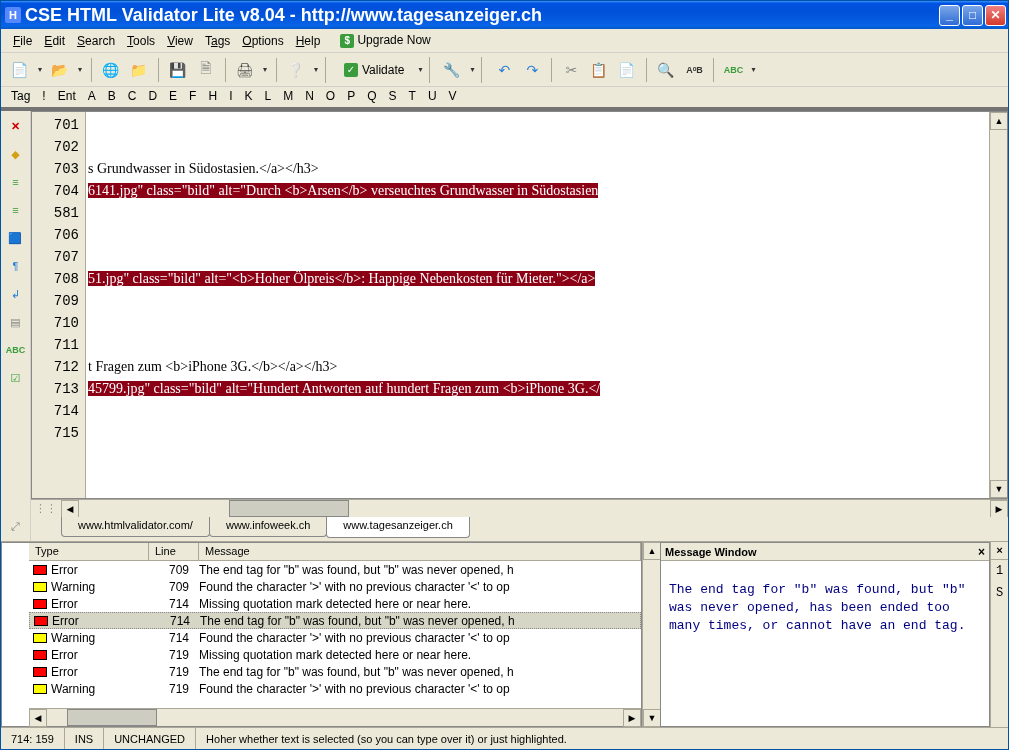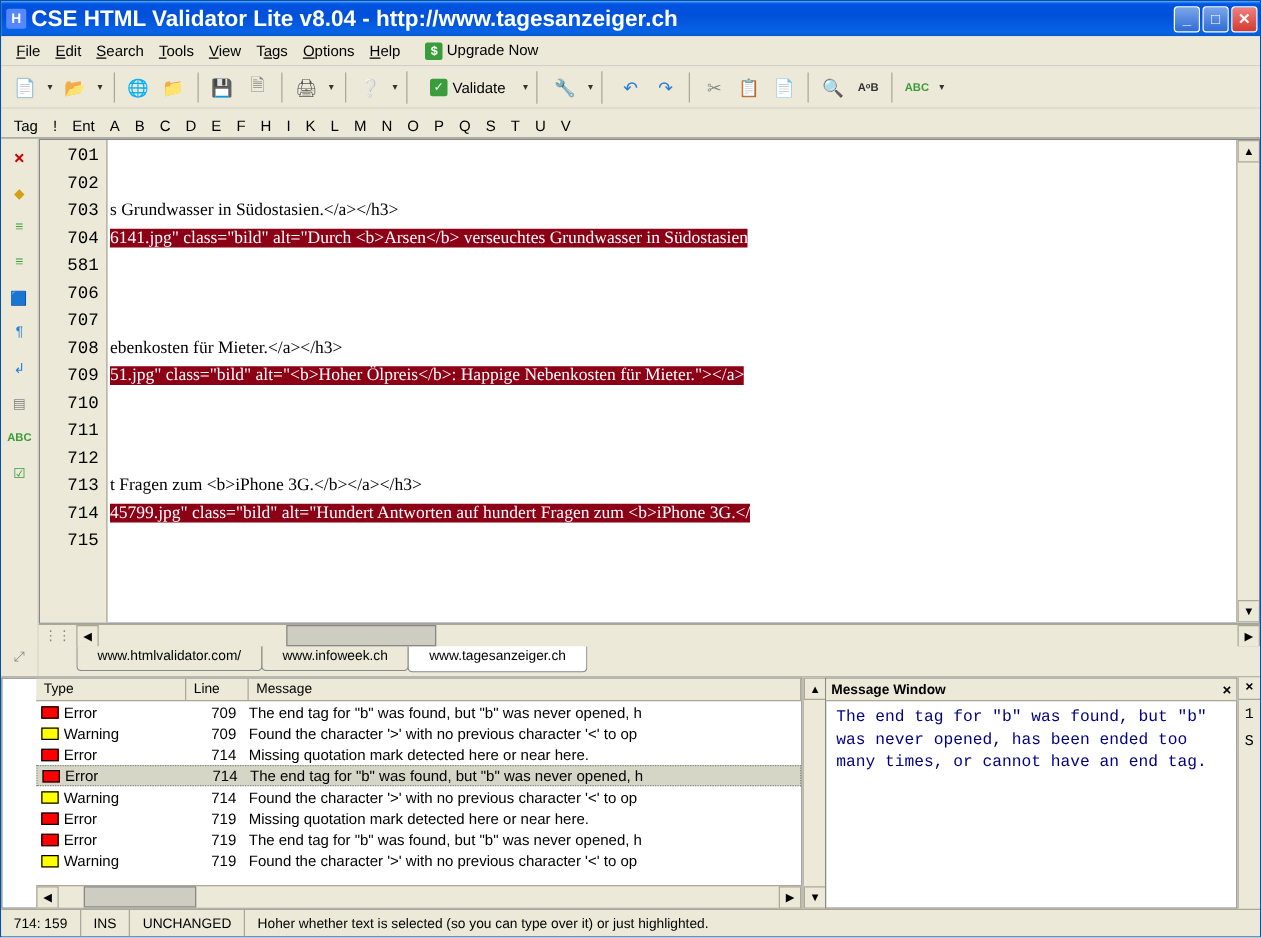--- a/index.html
+++ b/index.html
@@ -34,21 +34,21 @@
 .i-check { background: #3a9c3a; color: #fff; border-radius: 2px; width: 14px; height: 14px; font-size: 10px; }
 .i-tools { color: #777; }
 .i-arrow-l { color: #2a7fd4; }
 .i-arrow-r { color: #2a7fd4; }
 .i-cut { color: #888; }
 .i-copy { color: #2a7fd4; }
 .i-paste { color: #d4a017; }
 .i-find { color: #888; }
 .i-abc { color: #333; font-size: 9px; font-weight: bold; }
 .i-abc-check { color: #3a9c3a; font-size: 9px; font-weight: bold; position: relative; }
-.tagbar { height: 24px; background: #ece9d8; display: flex; align-items: flex-end; padding: 0 6px; gap: 4px; border-bottom: 1px solid #737373; font-size: 12px; }
+.tagbar { height: 24px; background: #ece9d8; display: flex; align-items: flex-start; padding: 0 6px; gap: 4px; border-bottom: 4px solid #737373; font-size: 12px; }
 .tagbar span { padding: 2px 4px; cursor: pointer; }
 .main-area { flex: 1; display: flex; min-height: 0; background: #ece9d8; }
 .left-toolbar { width: 30px; background: #ece9d8; display: flex; flex-direction: column; align-items: center; padding: 4px 0; gap: 6px; border-right: 1px solid #d4d0c8; }
 .lt-btn { width: 22px; height: 22px; display: flex; align-items: center; justify-content: center; cursor: pointer; border: 1px solid transparent; border-radius: 2px; }
 .editor-wrap { flex: 1; display: flex; flex-direction: column; min-width: 0; }
 .editor-scroll { flex: 1; display: flex; background: #fff; border: 1px solid #888; overflow: hidden; position: relative; }
 .gutter { width: 54px; background: #ece9d8; border-right: 1px solid #aca899; font-family: 'Courier New', monospace; font-size: 14px; text-align: right; padding: 2px 6px 2px 2px; }
 .gutter div { height: 22px; line-height: 22px; }
 .code-area { flex: 1; font-family: 'Courier New', monospace; font-size: 14px; padding: 2px 0; overflow: hidden; white-space: nowrap; }
 .code-line { height: 22px; line-height: 22px; padding-left: 2px; font-family: Liberation Serif, serif; }
@@ -76,21 +76,21 @@
 .msg-row.sel { background: #d6d6c6; border: 1px dotted #888; }
 .m-type { width: 120px; padding-left: 4px; display: flex; align-items: center; gap: 4px; }
 .m-line { width: 50px; text-align: right; padding-right: 10px; }
 .m-msg { flex: 1; white-space: nowrap; overflow: hidden; }
 .m-badge { width: 14px; height: 10px; border: 1px solid #000; }
 .b-err { background: #ff0000; }
 .b-warn { background: #ffff00; }
 .msg-hscroll { height: 18px; background: #ece9d8; display: flex; border-top: 1px solid #aca899; }
 .msg-hscroll .hscroll-thumb { left: 20px; width: 90px; }
 .msg-vscroll { width: 18px; background: #ece9d8; border-left: 1px solid #aca899; display: flex; flex-direction: column; justify-content: space-between; }
-.msg-window { width: 330px; display: flex; flex-direction: column; border: 1px solid #888; background: #fff; }
+.msg-window { width: 330px; display: flex; flex-direction: column; border: 1px solid #888; background: #fff; gap: 16px; }
 .mw-header { height: 18px; background: #ece9d8; display: flex; align-items: center; padding: 0 4px; font-weight: bold; font-size: 11px; border-bottom: 1px solid #aca899; }
 .mw-header .close { margin-left: auto; cursor: pointer; font-size: 12px; }
 .mw-body { flex: 1; padding: 4px 8px; font-family: 'Courier New', monospace; font-size: 13px; color: #000080; line-height: 1.4; }
 .right-vert { width: 18px; background: #ece9d8; display: flex; flex-direction: column; align-items: center; border-left: 1px solid #aca899; font-family: 'Courier New', monospace; }
 .right-vert .close { height: 18px; width: 100%; font-weight: bold; display: flex; align-items: center; justify-content: center; cursor: pointer; border-bottom: 1px solid #aca899; }
 .right-vert .vtab { padding: 4px 2px; font-size: 12px; cursor: pointer; font-weight: normal; }
 .statusbar { height: 22px; background: #ece9d8; border-top: 1px solid #aca899; display: flex; align-items: center; font-size: 11px; }
 .sb-cell { padding: 0 10px; border-right: 1px solid #aca899; height: 100%; display: flex; align-items: center; }
 u { text-decoration: underline; }
 </style>
@@ -280,21 +280,20 @@
             <div>715</div>
           </div>
         <div class="code-area">
           <div class="code-line"></div>
           <div class="code-line"></div>
           <div class="code-line">s Grundwasser in Südostasien.&lt;/a&gt;&lt;/h3&gt;</div>
           <div class="code-line"><span class="hl">6141.jpg" class="bild" alt="Durch &lt;b&gt;Arsen&lt;/b&gt; verseuchtes Grundwasser in Südostasien</span></div>
           <div class="code-line"></div>
           <div class="code-line"></div>
           <div class="code-line"></div>
-          <div class="code-line">ebenkosten für Mieter.&lt;/a&gt;&lt;/h3&gt;</div>
           <div class="code-line"><span class="hl">51.jpg" class="bild" alt="&lt;b&gt;Hoher Ölpreis&lt;/b&gt;: Happige Nebenkosten für Mieter."&gt;&lt;/a&gt;</span></div>
           <div class="code-line"></div>
           <div class="code-line"></div>
           <div class="code-line"></div>
           <div class="code-line">t Fragen zum &lt;b&gt;iPhone 3G.&lt;/b&gt;&lt;/a&gt;&lt;/h3&gt;</div>
           <div class="code-line"><span class="hl">45799.jpg" class="bild" alt="Hundert Antworten auf hundert Fragen zum &lt;b&gt;iPhone 3G.&lt;/</span></div>
           <div class="code-line"></div>
         </div>
         <div class="vscroll">
           <div class="vscroll-btn">▲</div>

